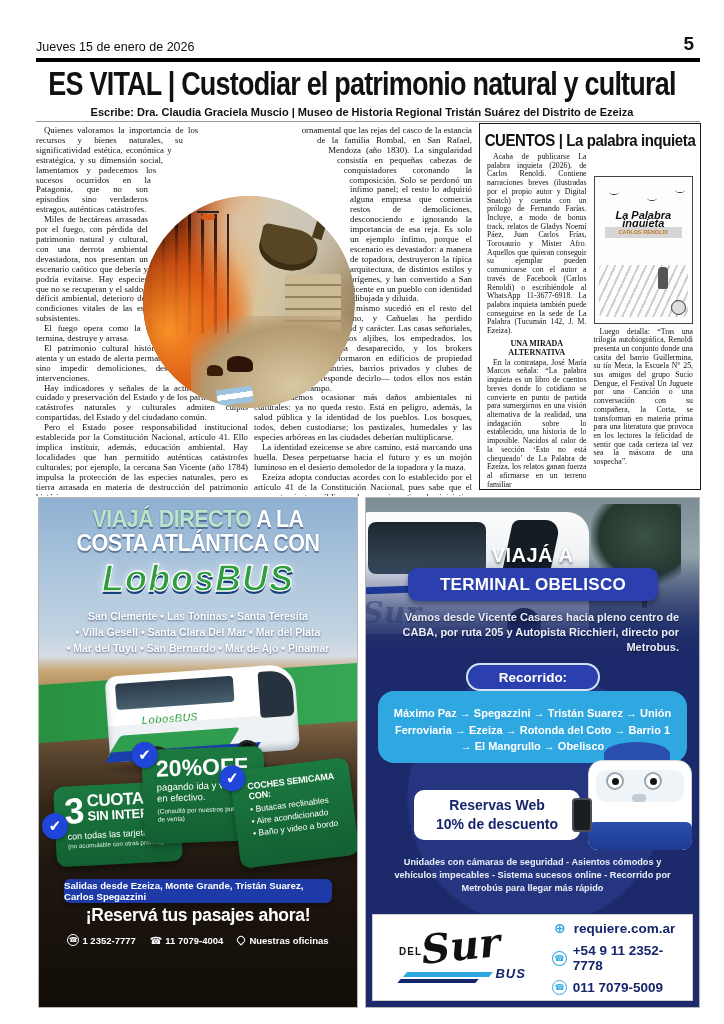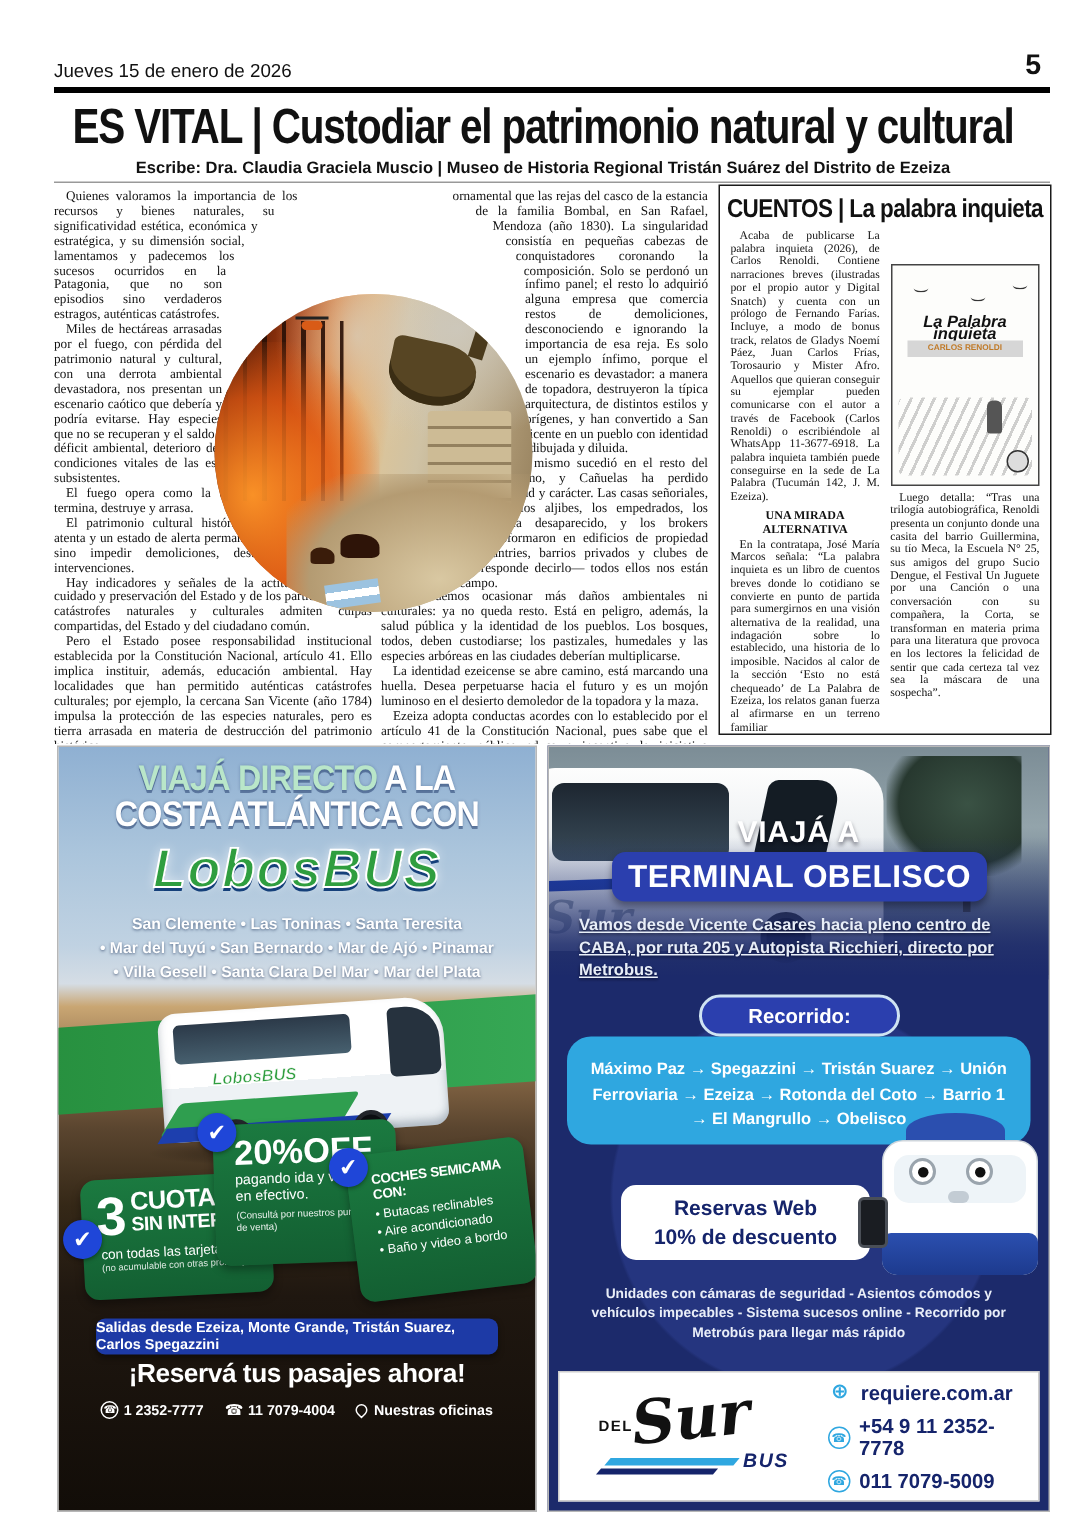--- a/index.html
+++ b/index.html
@@ -175,24 +175,24 @@
     transform:skewY(-2deg);}
   .da-van-script{position:absolute;left:8px;bottom:4px;font-family:"DejaVu Serif",serif;
     font-style:italic;font-weight:700;font-size:30px;color:#8d9aa8;}
   .da-van-wheel{position:absolute;right:48px;bottom:-8px;width:34px;height:34px;border-radius:50%;
     background:#0e1116;border:4px solid #2a2f36;box-sizing:border-box;}
   .da-fade{position:absolute;left:0;right:0;top:60px;height:95px;
     background:linear-gradient(180deg,rgba(28,42,107,0),rgba(28,42,107,.85) 75%,#1c2a6b 100%);}
   .da-h1{position:absolute;left:0;right:0;top:46px;text-align:center;color:#fff;font-weight:700;
     font-size:20px;letter-spacing:.5px;text-shadow:0 2px 3px rgba(0,0,20,.5);}
   .da-h2{position:absolute;left:42px;top:70px;width:250px;height:33px;background:#2b3fae;
-    border-radius:9px;color:#fff;font-weight:700;font-size:21px;display:flex;align-items:center;
+    border-radius:9px;color:#fff;font-weight:700;font-size:17px;display:flex;align-items:center;
     justify-content:center;letter-spacing:.3px;box-shadow:0 3px 5px rgba(0,0,20,.4);}
-  .da-desc{position:absolute;left:20px;right:20px;top:112px;text-align:left;color:#e8eef8;
-    font-size:11px;line-height:15px;font-weight:700;text-shadow:0 1px 2px rgba(0,0,20,.6);text-decoration:underline;}
+  .da-desc{position:absolute;left:20px;right:20px;top:112px;text-align:right;color:#e8eef8;
+    font-size:11px;line-height:15px;font-weight:700;text-shadow:0 1px 2px rgba(0,0,20,.6);}
   .da-pill{position:absolute;left:100px;top:165px;width:134px;height:28px;background:#2b3fae;
     border:2px solid #cfe3f2;border-radius:16px;color:#fff;font-weight:700;font-size:13.5px;
     display:flex;align-items:center;justify-content:center;z-index:3;box-sizing:border-box;}
   .da-route{position:absolute;left:12px;right:12px;top:193px;height:72px;background:#2fa7e0;
     border-radius:16px;color:#fff;font-weight:700;font-size:11px;line-height:16.5px;
     text-align:center;padding:14px 10px 0;box-sizing:border-box;z-index:2;}
   .da-resv{position:absolute;left:48px;top:292px;width:166px;height:50px;background:#fff;
     border-radius:10px;color:#15246b;font-weight:700;font-size:14px;line-height:19px;
     display:flex;flex-direction:column;align-items:center;justify-content:center;z-index:2;}
   .da-phone{position:absolute;left:206px;top:300px;width:20px;height:34px;background:#1a1d22;
@@ -309,22 +309,22 @@
 
   <div class="ad-lobos">
     <div class="la-band"></div>
 
     <div class="la-t1"><span class="la-accent">VIAJÁ DIRECTO</span><span> A LA</span></div>
     <div class="la-t2">COSTA ATLÁNTICA CON</div>
     <div class="la-logo">LobosBUS</div>
 
     <div class="la-dest">
       <div>San Clemente • Las Toninas • Santa Teresita</div>
+      <div>• Villa Gesell • Santa Clara Del Mar • Mar del Plata</div>
       <div>• Mar del Tuyú • San Bernardo • Mar de Ajó • Pinamar</div>
-      <div>• Villa Gesell • Santa Clara Del Mar • Mar del Plata</div>
     </div>
 
     <div class="bus-shadow"></div>
     <div class="bus">
       <div class="bus-body"></div>
       <div class="bus-win"></div>
       <div class="bus-ws"></div>
       <div class="bus-sg"></div>
       <div class="bus-sb"></div>
       <div class="bus-logo">LobosBUS</div>

